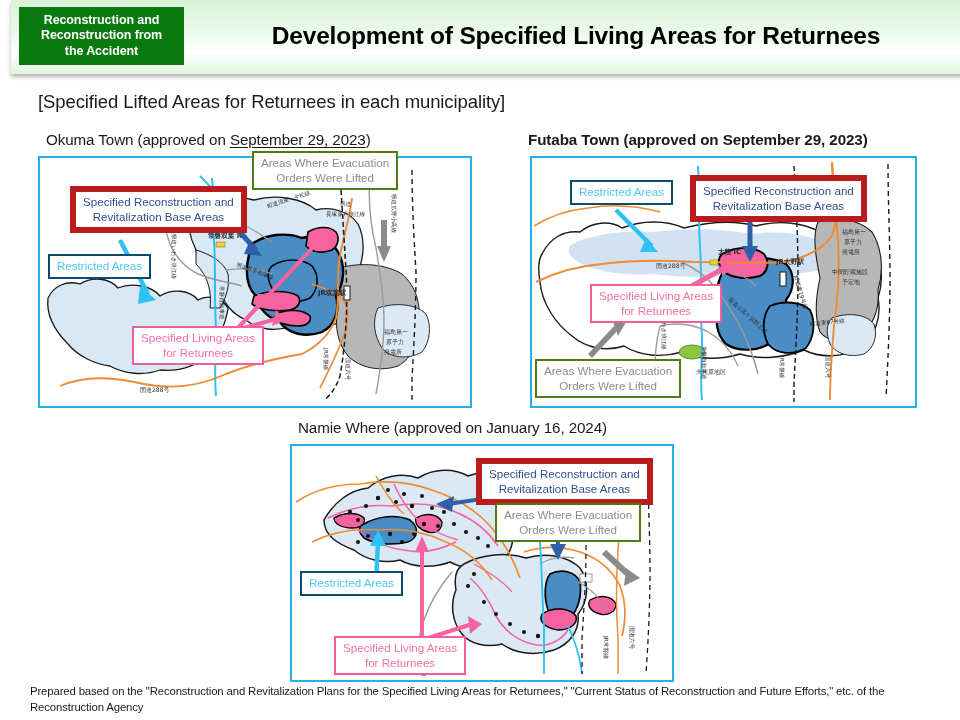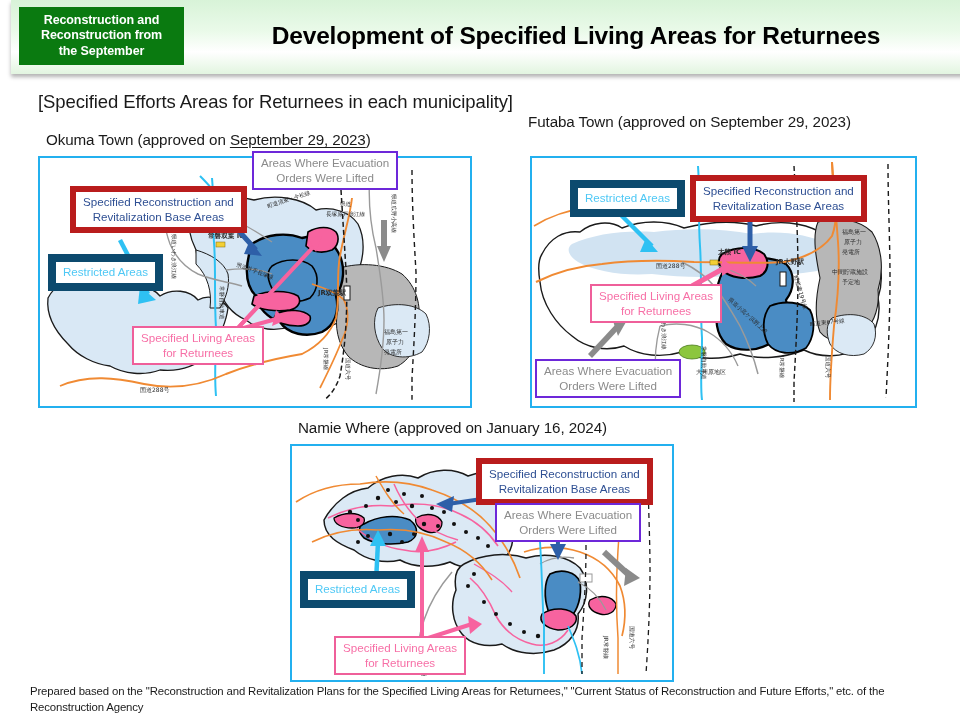--- a/index.html
+++ b/index.html
@@ -81,24 +81,24 @@
     position: absolute;
     background: #ffffff;
     text-align: center;
     line-height: 14.5px;
     font-size: 11.6px;
     padding: 3px 7px;
     box-sizing: border-box;
     white-space: nowrap;
     z-index: 30;
   }
-  .callout.cy { border: 8px solid #0c4a6e; color: #4ec8f5; }
+  .callout.cy { border: 2px solid #0c4a6e; color: #4ec8f5; }
   .callout.blue { border: 6px solid #b91c1c; color: #2e4f93; }
   .callout.pink { border: 2.5px solid #ef5f9a; color: #f76fa6; text-align: center; }
-  .callout.gray { border: 2px solid #6d28d9; color: #8b8b8b; }
+  .callout.gray { border: 2px solid #4d7c0f; color: #8b8b8b; }
 
   
   .ptr { position: absolute; z-index: 25; overflow: visible; }
 
   
   .map-svg { position: absolute; left: 0; top: 0; }
 
   
   .jp { font-family: "DejaVu Sans", sans-serif; fill: #2a2a2a; }
 
@@ -114,27 +114,27 @@
   }
 </style>
 </head>
 <body>
 
 <div id="header-band">
   <div id="header-logo">
     <div>
       <div>Reconstruction and</div>
       <div>Reconstruction from</div>
-      <div>the September</div>
+      <div>the Accident</div>
     </div>
   </div>
   <div id="header-title">Development of Specified Living Areas for Returnees</div>
 </div>
 
-<div id="section-heading">[Specified Efforts Areas for Returnees in each municipality]</div>
+<div id="section-heading">[Specified Lifted Areas for Returnees in each municipality]</div>
 
 <div class="panel-title" style="left:46px; top:131px;">
   <span>Okuma Town (approved on </span><span class="underlined">September 29, 2023</span><span>)</span>
 </div>
 
 <div class="map-frame" id="frame-okuma" style="left:38px; top:156px; width:430px; height:248px;">
   <svg class="map-svg" width="426" height="244" viewBox="0 0 426 244">
 
     <path d="M8,140 C14,128 26,122 40,126 C52,118 70,120 78,130 C92,124 112,128 120,138
              C132,130 150,132 158,142 C168,136 182,140 188,150 C186,166 178,182 170,196
@@ -240,21 +240,21 @@
     <div>Specified Living Areas</div>
     <div>for Returnees</div>
   </div>
 </div>
 
 <div class="callout gray" style="left:252px; top:151px;">
   <div>Areas Where Evacuation</div>
   <div>Orders Were Lifted</div>
 </div>
 
-<div class="panel-title" style="left:528px; top:113px;">
+<div class="panel-title" style="left:528px; top:131px;font-weight:bold;">
   <span>Futaba Town (approved on </span><span>September 29, 2023</span><span>)</span>
 </div>
 
 <div class="map-frame" id="frame-futaba" style="left:530px; top:156px; width:383px; height:248px;">
   <svg class="map-svg" width="379" height="244" viewBox="0 0 379 244">
 
     <path d="M10,96 C18,80 32,72 48,74 C60,64 78,62 90,70 C110,62 134,62 152,70
              C176,64 202,62 224,68 C246,62 270,64 288,74 C306,70 326,74 338,86
              C350,100 352,122 346,140 C350,160 342,180 328,190 C310,200 288,200 272,192
              C252,200 228,202 208,196 C188,202 166,202 150,194 C130,200 108,198 92,188

